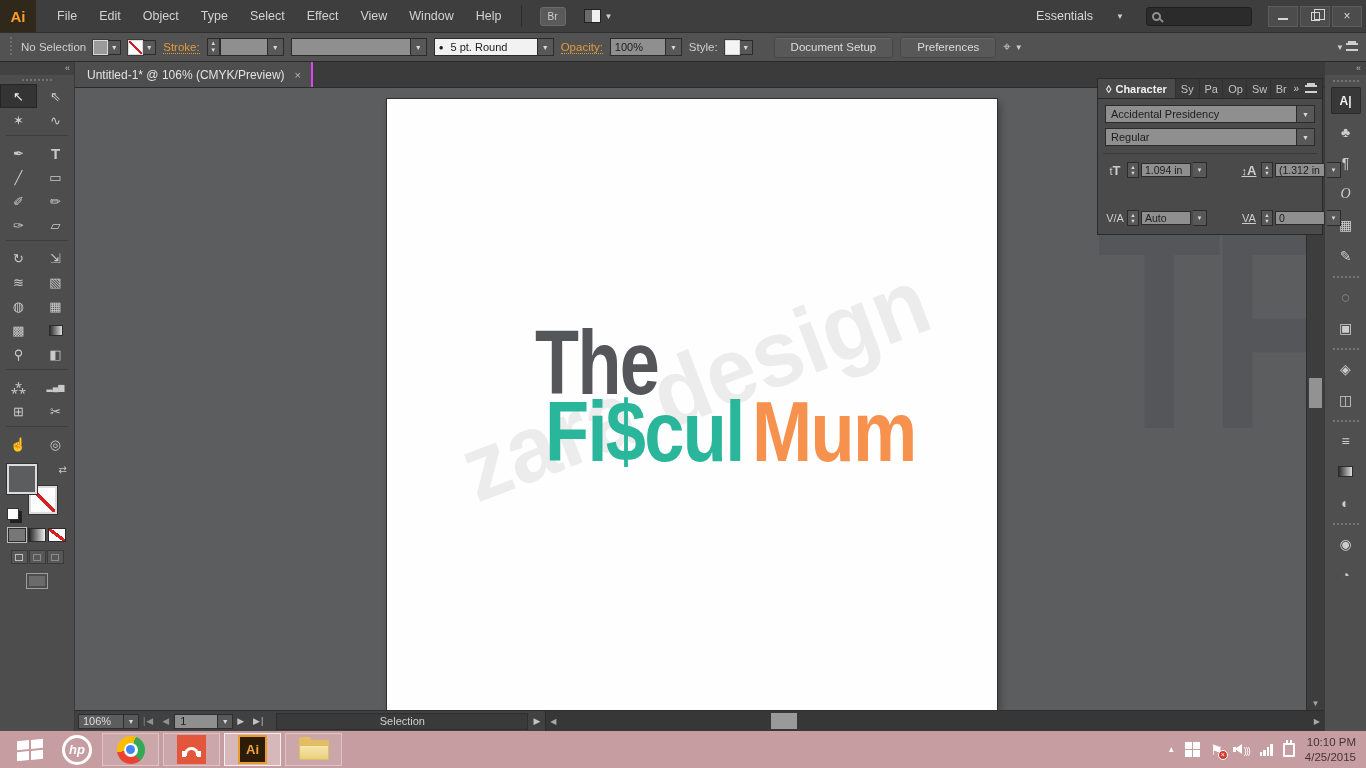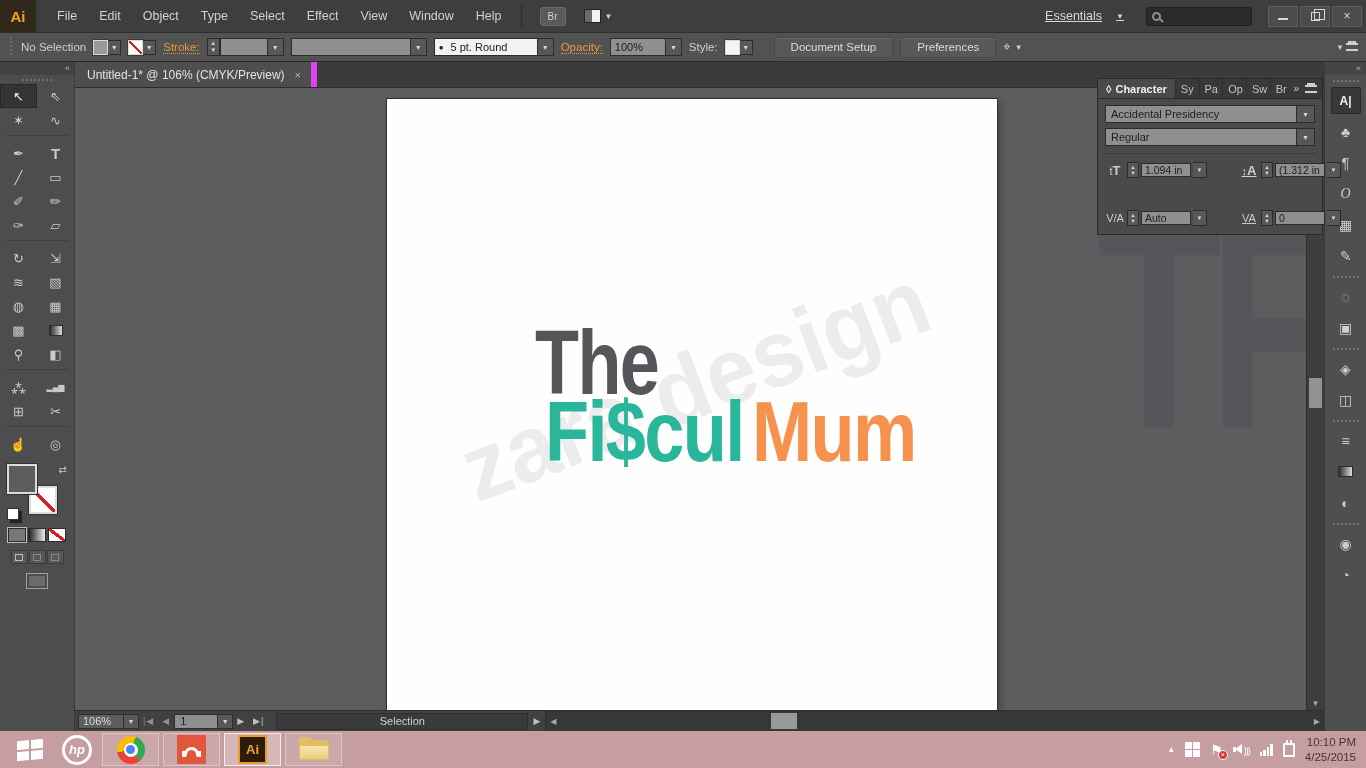--- a/index.html
+++ b/index.html
@@ -12,21 +12,21 @@
              display:flex; align-items:center; justify-content:center; }
   .menus { display:flex; margin-left:10px; }
   .menu-item { padding:0 11px; line-height:32px; font-size:12.5px; color:#d2d2d2; cursor:default; }
   .tb-sep { width:1px; height:22px; background:#2c2c2c; margin:0 8px; }
   .br-btn { width:26px; height:19px; background:#5a5a5a; border:1px solid #6b6b6b; border-radius:3px;
             color:#cfcfcf; font-size:10px; display:flex; align-items:center; justify-content:center; margin-left:10px;}
   .arrange { display:flex; align-items:center; gap:4px; margin-left:18px; }
   .arrange-chip { width:17px; height:14px; background:#f0f0f0; border:1px solid #222; position:relative; }
   .arrange-chip::before { content:""; position:absolute; left:0; top:0; width:7px; height:100%; background:#6a6a6a; }
   .caret { font-size:8px; color:#cfcfcf; }
-  .workspace { margin-left:auto; display:flex; align-items:center; gap:14px; font-size:12.5px; color:#d8d8d8;text-decoration:underline; }
+  .workspace { margin-left:auto; display:flex; align-items:center; gap:23px; font-size:12.5px; color:#d8d8d8; }
   .searchbox { margin-left:22px; width:106px; height:19px; background:#2b2b2b; border:1px solid #1f1f1f;
                border-radius:3px; display:flex; align-items:center; padding:0 5px; gap:5px; }
   .searchbox input { flex:1; background:transparent; border:0; outline:none; color:#ddd; font-size:11px; width:70px; }
   .mag { width:9px; height:9px; border:2px solid #8f8f8f; border-radius:50%; position:relative; flex:0 0 auto;}
   .mag::after { content:""; position:absolute; width:6px; height:2px; background:#8f8f8f;
                 transform:rotate(45deg); right:-5px; bottom:-2px; }
   .win-btns { display:flex; margin-left:14px; margin-right:4px; }
   .win-btn { width:30px; height:21px; background:#4c4c4c; border:1px solid #5c5c5c; display:flex;
              align-items:center; justify-content:center; color:#d6d6d6; font-size:12px; margin-left:2px; }
   .min-chip { width:10px; height:8px; border-bottom:2px solid #d6d6d6; }
@@ -87,21 +87,21 @@
   .dm { width:17px; height:14px; background:#575757; border:1px solid #3a3a3a; display:flex; align-items:center; justify-content:center; }
   .dm i { width:8px; height:7px; border:1px solid #bdbdbd; }
   .dm.dim i { border-color:#8a8a8a; }
   .scr-row { display:flex; justify-content:center; margin-top:9px; }
   .scr { width:22px; height:16px; border:1px solid #9e9e9e; background:#6b6b6b; box-shadow:inset 0 0 0 2px #4d4d4d; }
 
   
   #center { flex:1; display:flex; flex-direction:column; min-width:0; }
   #tabbar { height:26px; background:#3b3b3b; border-bottom:1px solid #2c2c2c; display:flex; align-items:stretch; }
   .doc-tab { background:#4e4e4e; display:flex; align-items:center; gap:10px; padding:0 10px 0 12px;
-             font-size:12px; color:#e2e2e2; border-right:6px solid #d946ef; }
+             font-size:12px; color:#e2e2e2; border-right:2px solid #d946ef; }
   .tab-close { color:#b5b5b5; font-size:11px; }
   #canvas { flex:1; position:relative; overflow:hidden; background:#5c5d5f; }
   .tf-text { position:absolute; left:1022px; top:86px; font-size:300px; line-height:1; font-weight:bold;
              color:#545659; letter-spacing:-18px; transform:scaleX(.68); transform-origin:left top; white-space:nowrap; }
   .page { position:absolute; left:312px; top:11px; width:610px; height:611px; background:#fefefe;
           box-shadow:0 0 0 1px #2f2f2f, 3px 4px 8px rgba(0,0,0,.3); overflow:hidden; }
   .watermark { position:absolute; left:28px; top:232px; width:560px; text-align:center; white-space:nowrap;
                font-size:94px; font-weight:bold; color:#ececec; transform:rotate(-21deg) scaleX(.95); }
   .logo1 { position:absolute; left:148px; top:219px; font-size:90px; line-height:1; font-weight:bold;
            color:#55565a; transform:scaleX(.8); transform-origin:left top; letter-spacing:-2px; }

